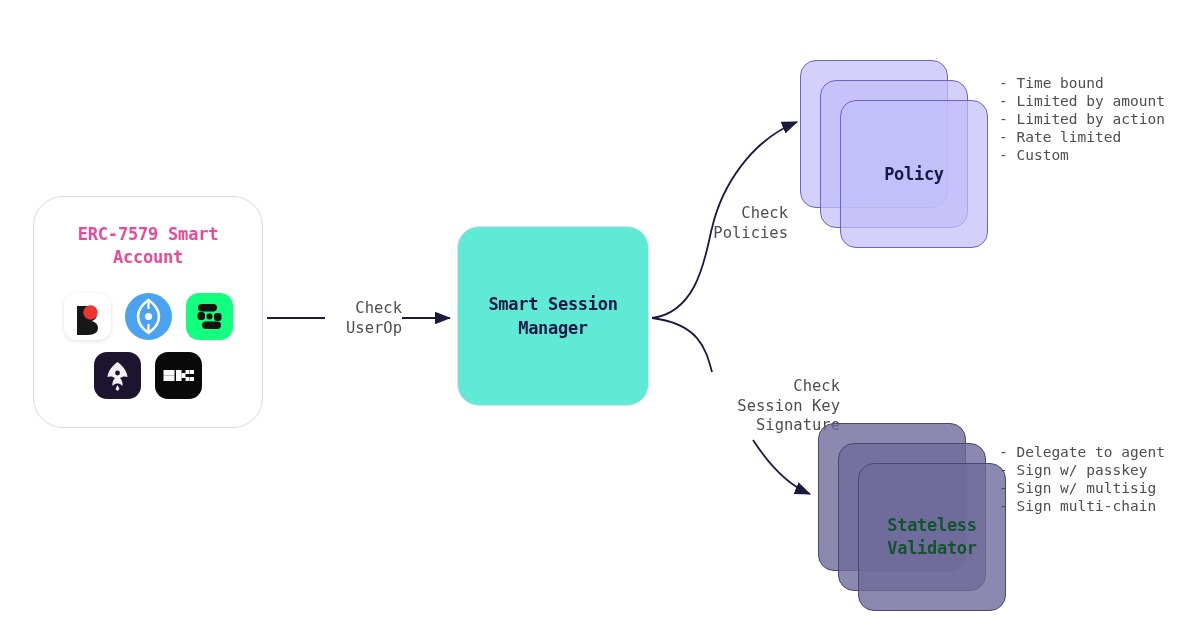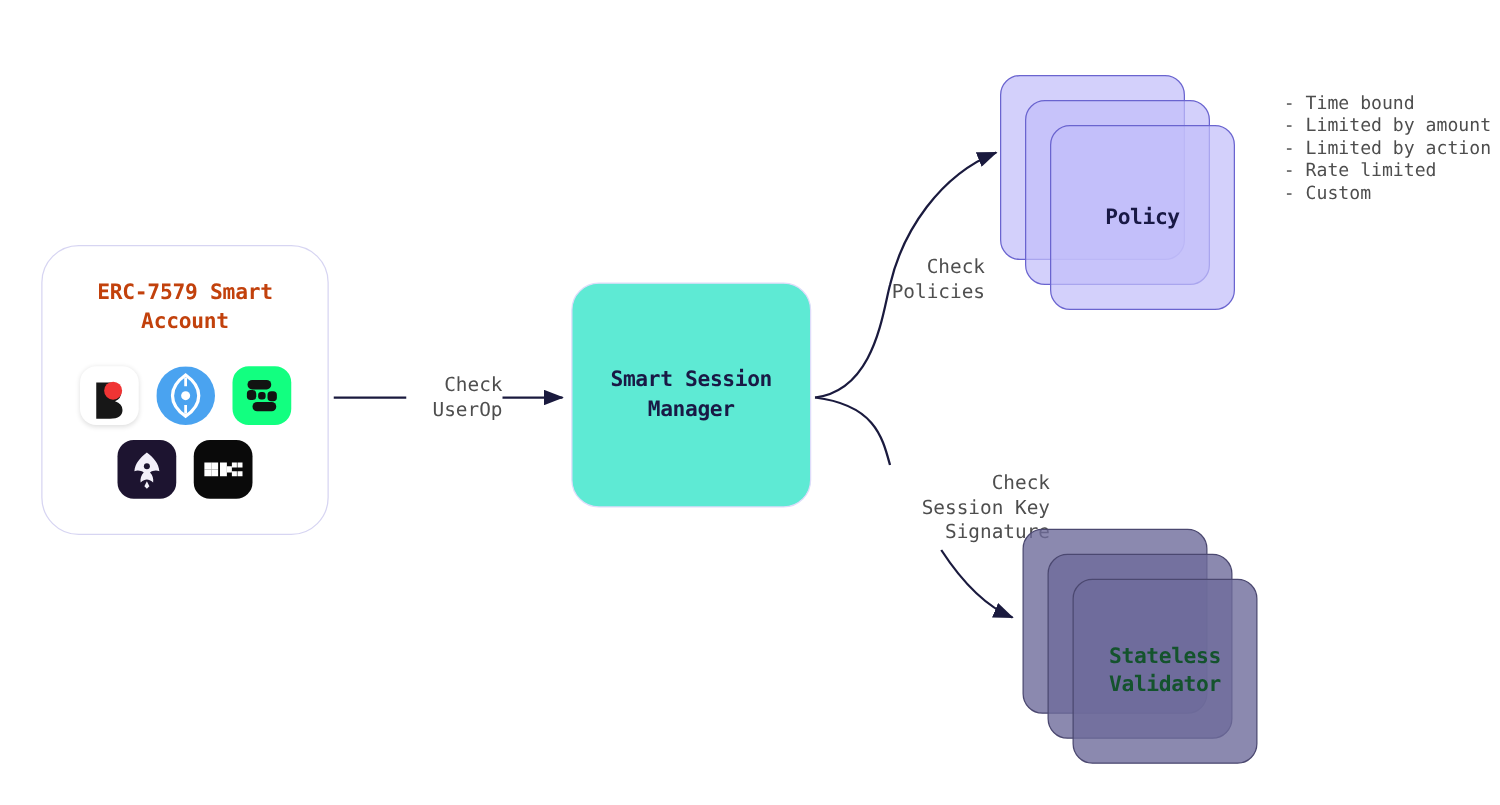--- a/index.html
+++ b/index.html
@@ -30,21 +30,21 @@
     border-radius: 30px;
     box-sizing: border-box;
   }
   .account-title {
     position: absolute;
     left: 0; right: 0; top: 26px;
     text-align: center;
     font-size: 17px;
     font-weight: bold;
     line-height: 23px;
-    color: #c2410c;
+    color: #ec4899;
     letter-spacing: -0.2px;
     white-space: pre-line;
   }
   .logo-rows {
     position: absolute;
     left: 0; right: 0; top: 96px;
   }
   .logo-row {
     display: flex;
     justify-content: center;
@@ -240,32 +240,36 @@
   <div class="edge-label" style="left:676px; top:204px; width:112px;">Check
 Policies</div>
 
   <div class="stack stack-policy" style="left:800px; top:60px; width:190px; height:190px;">
     <div class="card c1"></div>
     <div class="card c2"></div>
     <div class="card c3"></div>
     <div class="card-label">Policy</div>
   </div>
 
-  <div class="bullets" style="left:999px; top:74px;margin-left:28px;">- Time bound
+  <div class="bullets" style="left:999px; top:74px;">- Time bound
 - Limited by amount
 - Limited by action
 - Rate limited
 - Custom</div>
 
   <div class="edge-label" style="left:668px; top:377px; width:172px;">Check
 Session Key
 Signature</div>
 
   <div class="stack stack-validator" style="left:818px; top:423px; width:190px; height:190px;">
     <div class="card c1"></div>
     <div class="card c2"></div>
     <div class="card c3"></div>
     <div class="card-label">Stateless
 Validator</div>
   </div>
 
+  <div class="bullets" style="left:999px; top:443px;">- Delegate to agent
+- Sign w/ passkey
+- Sign w/ multisig
+- Sign multi-chain</div>
 
 </div>
 
 </body></html>

